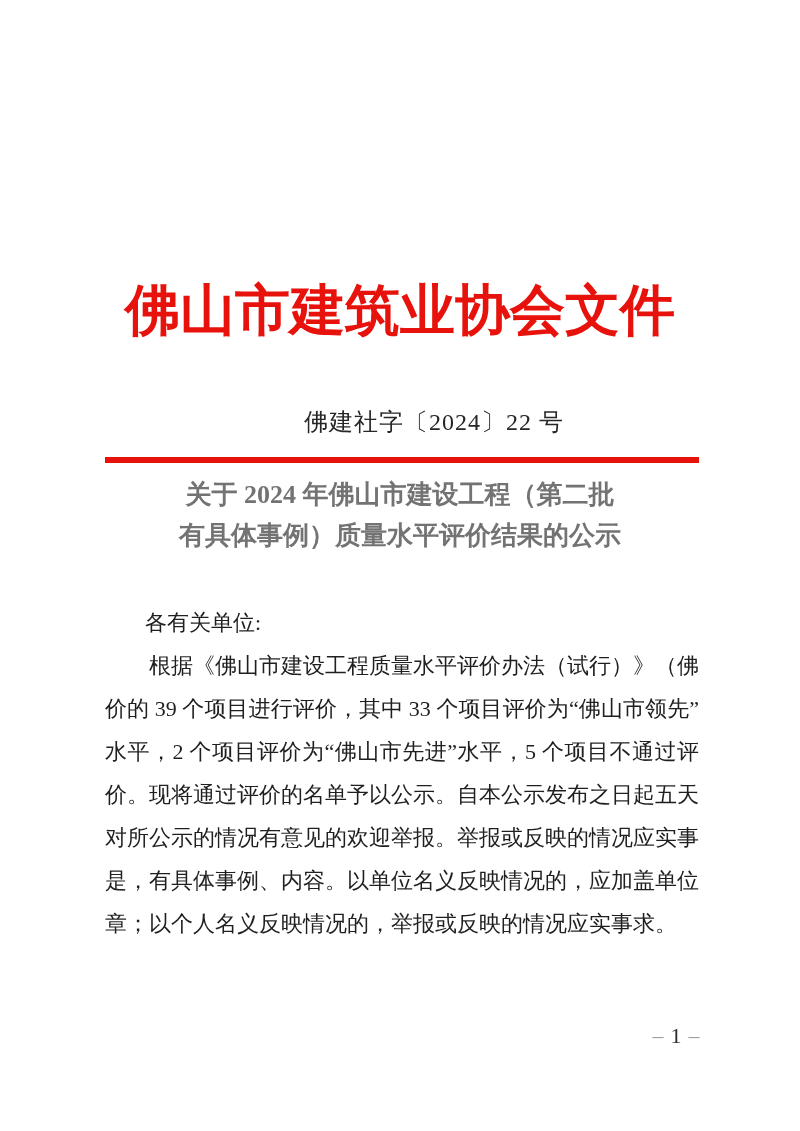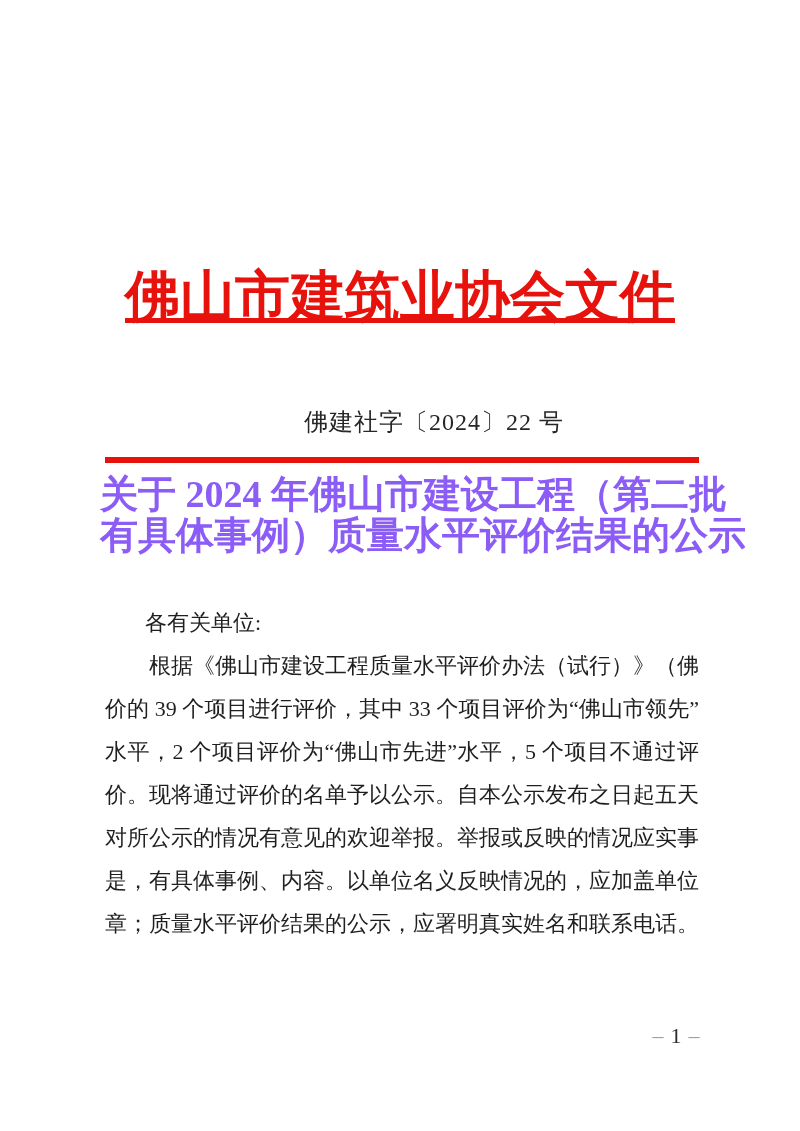--- a/index.html
+++ b/index.html
@@ -10,32 +10,31 @@
   .page {
     position: relative;
     width: 800px;
     height: 1131px;
     background: #ffffff;
     overflow: hidden;
     font-family: "Liberation Serif", "DejaVu Serif", serif;
   }
   .letterhead {
     position: absolute;
-    top: 260px;
+    top: 274px;
     left: 0;
     width: 800px;
     margin: 0;
     text-align: center;
     font-size: 55px;
     line-height: 74px;
     font-weight: 700;
     letter-spacing: 0px;
     color: var(--accent-red, #e8120c);
     white-space: nowrap;
-    text-decoration: underline;
   }
   .doc-number {
     position: absolute;
     top: 406px;
     left: 0;
     width: 800px;
     text-align: center;
     font-size: 24px;
     line-height: 32px;
     font-weight: 400;
@@ -52,23 +51,23 @@
     height: 6px;
     background: var(--accent-red, #e8120c);
   }
   .doc-title {
     position: absolute;
     top: 474px;
     left: 100px;
     width: 600px;
     text-align: center;
     font-weight: 700;
-    font-size: 38px;
+    font-size: 26px;
     line-height: 41px;
-    color: #8b5cf6;
+    color: #737373;
   }
   .doc-title .t-line { white-space: nowrap; }
   .body-block {
     position: absolute;
     top: 601px;
     left: 105px;
     width: 594px;
     font-size: 22px;
     color: var(--body-text, #1f1f1f);
   }
@@ -117,20 +116,20 @@
   </div>
 
   <div class="body-block">
     <div class="line salutation">各有关单位:</div>
     <div class="line just indent">根据《佛山市建设工程质量水平评价办法（试行）》（佛建</div>
     <div class="line just">价的 39 个项目进行评价，其中 33 个项目评价为“佛山市领先”</div>
     <div class="line just">水平，2 个项目评价为“佛山市先进”水平，5 个项目不通过评</div>
     <div class="line just">价。现将通过评价的名单予以公示。自本公示发布之日起五天内</div>
     <div class="line just">对所公示的情况有意见的欢迎举报。举报或反映的情况应实事求</div>
     <div class="line just">是，有具体事例、内容。以单位名义反映情况的，应加盖单位公</div>
-    <div class="line">章；质量水平评价结果的公示，应署明真实姓名和联系电话。</div>
+    <div class="line">章；以个人名义反映情况的，举报或反映的情况应实事求。</div>
   </div>
 
   <div class="page-number">
     <span class="dash">–</span><span class="num">1</span><span class="dash">–</span>
   </div>
 
 </div>
 
 </body></html>

